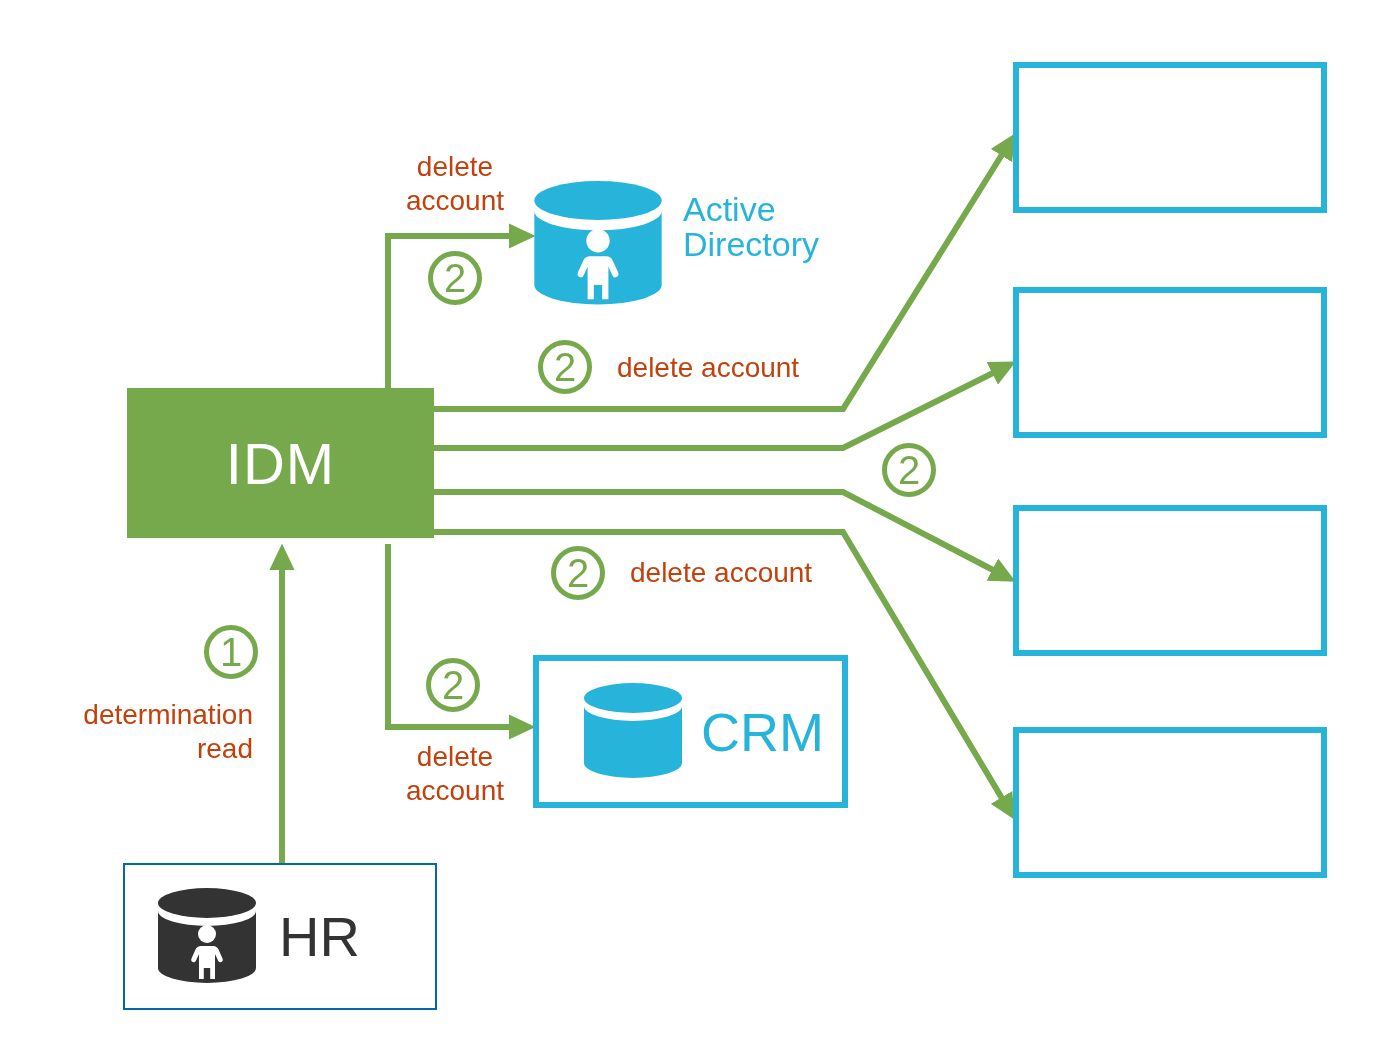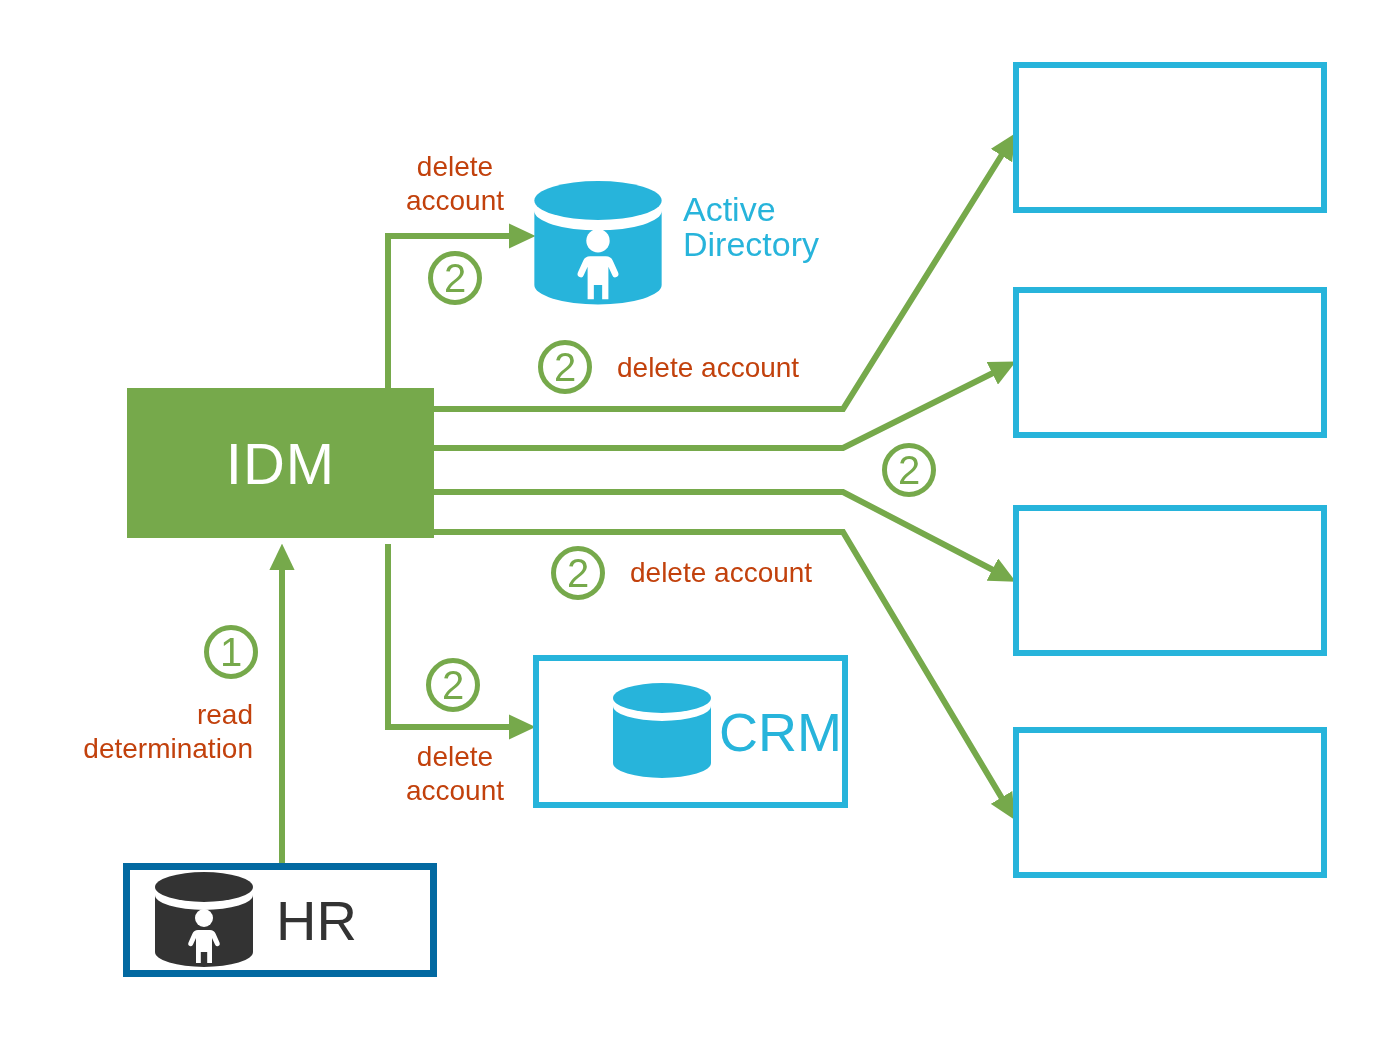--- a/index.html
+++ b/index.html
@@ -18,38 +18,37 @@
   .idm-box {
     left: 127px; top: 388px; width: 307px; height: 150px;
     background: #76A94B;
     display: flex; align-items: center; justify-content: center;
     color: #ffffff; font-size: 58px; letter-spacing: 1px;
     position: absolute;
   }
 
   
   .hr-box {
-    left: 123px; top: 863px; width: 314px; height: 114px;
-    border: 7px solid #0369a1; box-sizing: border-box;
+    left: 123px; top: 863px; width: 314px; height: 147px;
+    border: 2px solid #0369a1; box-sizing: border-box;
     background: #ffffff;
     display: flex; align-items: center;
-    padding-left: 24px; gap: 22px;
+    padding-left: 32px; gap: 22px;
     position: absolute;
   }
   .hr-box .node-label { color: #333333; font-size: 56px; }
 
   
   .crm-box {
     left: 533px; top: 655px; width: 315px; height: 153px;
     border: 6px solid #27B4DB; box-sizing: border-box;
     background: #ffffff;
     display: flex; align-items: center;
-    padding-left: 44px; gap: 7px;
+    padding-left: 44px; gap: 18px;
     position: absolute;
-    justify-content: flex-end;
   }
   .crm-box .node-label { color: #27B4DB; font-size: 54px; }
 
   
   .ad-icon { left: 533px; top: 181px; position: absolute; }
   .ad-label {
     left: 683px; top: 192px; position: absolute;
     color: #27B4DB; font-size: 34px; line-height: 35px;
   }
 
@@ -153,22 +152,22 @@
   <div class="flow-label center" style="left:375px; top:150px; width:160px">
     <div>delete</div>
     <div>account</div>
   </div>
 
   <div class="flow-label" style="left:617px; top:351px">delete account</div>
 
   <div class="flow-label" style="left:630px; top:556px">delete account</div>
 
   <div class="flow-label right" style="left:43px; top:698px; width:210px">
+    <div>determination</div>
     <div>read</div>
-    <div>determination</div>
   </div>
 
   <div class="flow-label center" style="left:375px; top:740px; width:160px">
     <div>delete</div>
     <div>account</div>
   </div>
 
 </div>
 
 </body></html>

